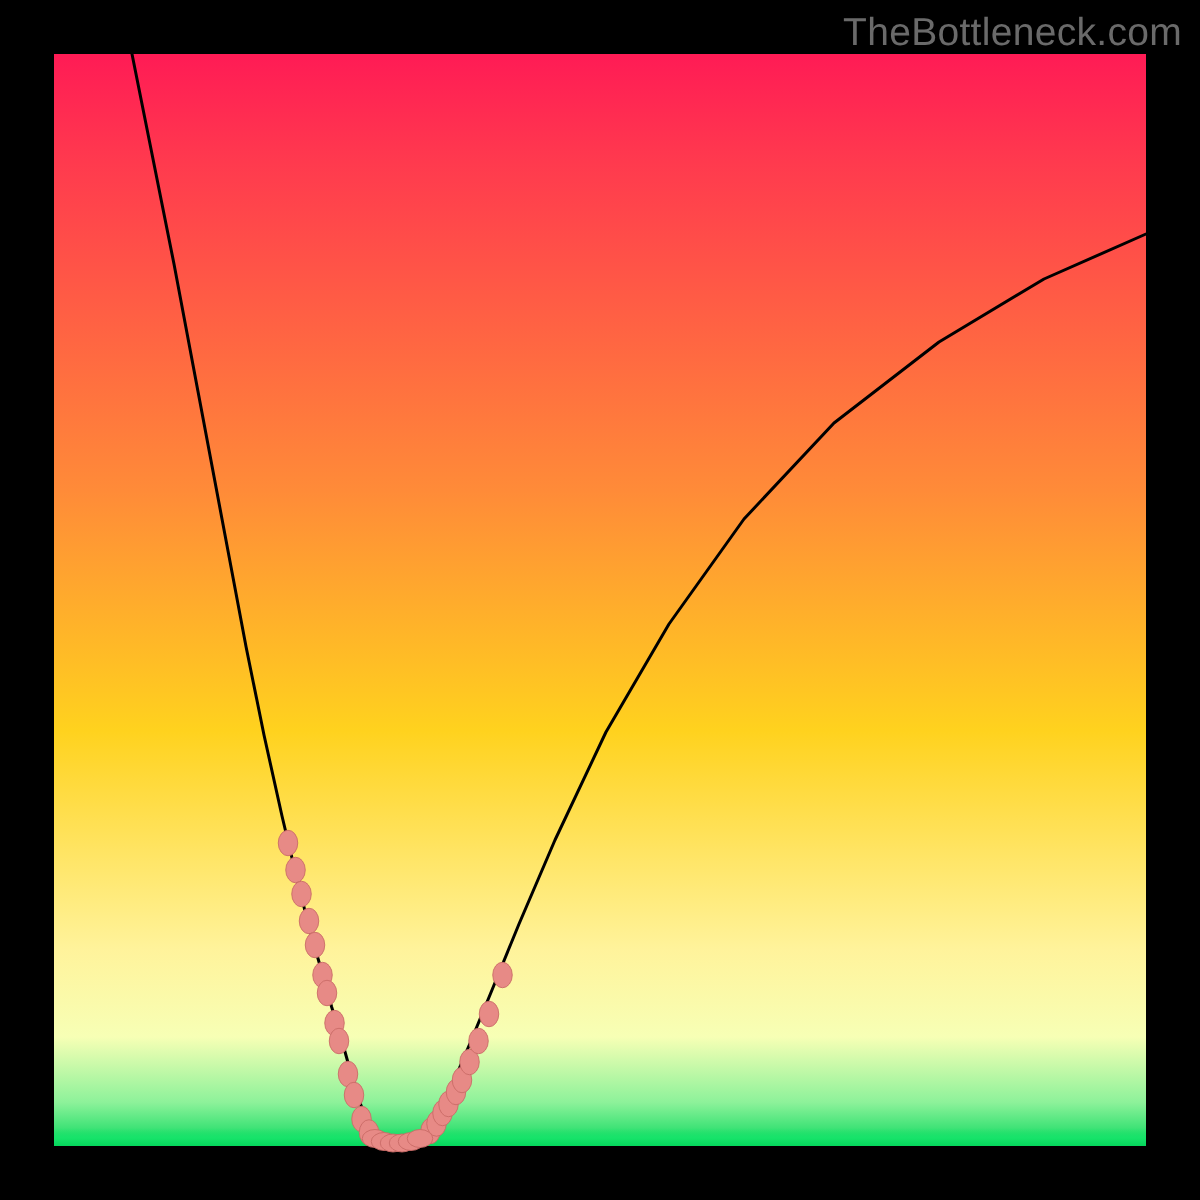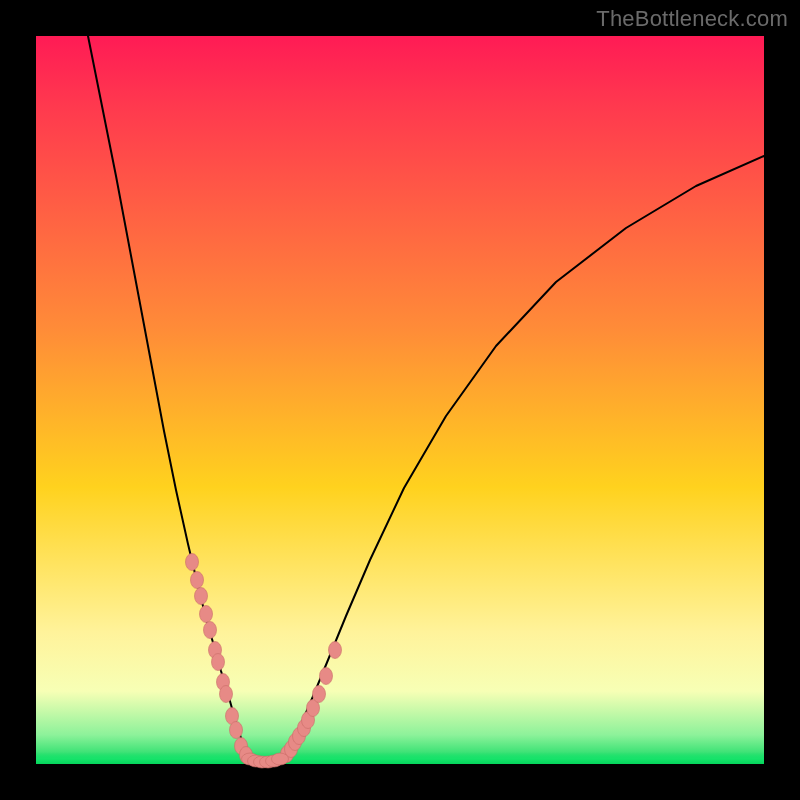--- a/index.html
+++ b/index.html
@@ -48,21 +48,21 @@
     position: absolute;
     left: 0; top: 0;
     width: 100%; height: 100%;
     overflow: visible;
   }
   .watermark {
     position: absolute;
     top: 6px;
     right: 12px;
     color: #6a6a6a;
-    font-size: 22px;
+    font-size: 26px;
     letter-spacing: 0.2px;
     user-select: none;
   }
 </style>
 </head>
 <body>
 
 <div class="frame">
   <div class="plot-area" id="plot" style="--c-top: #ff1b55; --c-red: #ff3a4e; --c-orange: #ff8b38; --c-yellow: #ffd21e; --c-pale: #fff39b; --c-cream: #f7ffb5; --c-lightg: #8df29a; --c-green: #09d85e;">
     <div class="green-strip"></div>

